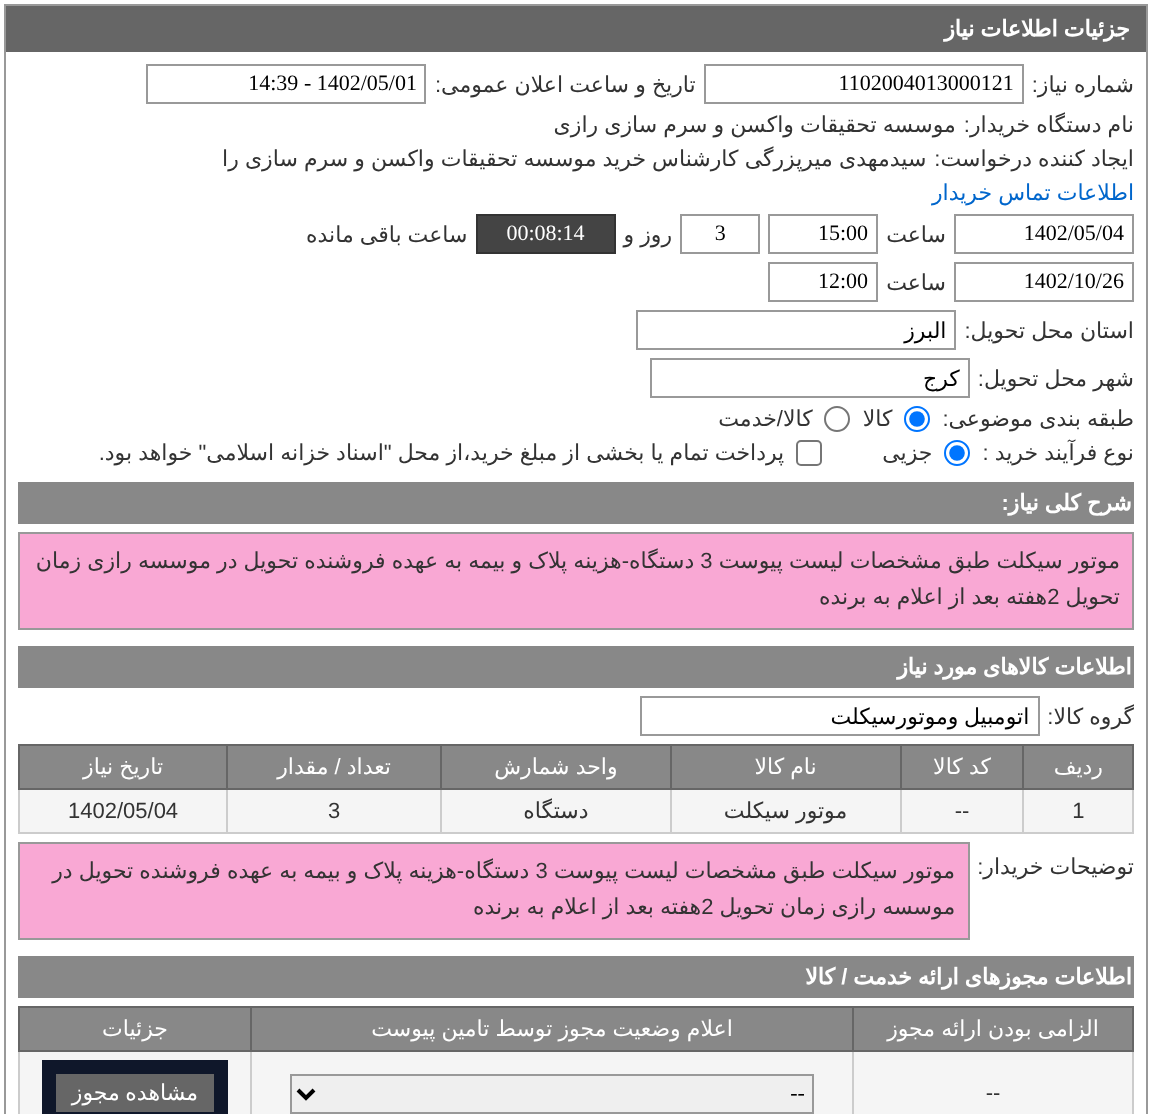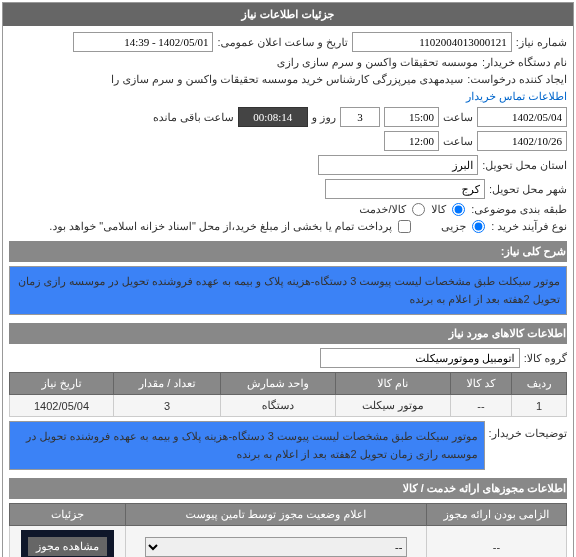--- a/index.html
+++ b/index.html
@@ -1,28 +1,28 @@
 <!DOCTYPE html>
 <html dir="rtl" lang="fa"><head>
 <meta charset="utf-8">
 <style>
 * { box-sizing: border-box; margin: 0; padding: 0; }
 body { font-family: Tahoma, Arial, sans-serif; font-size: 11px; background: #fff; direction: rtl; color: #333; width: 576px; }
 .panel { border: 1px solid #999; margin: 2px; }
-.panel-header { background: #666; color: #fff; padding: 5px 8px; font-weight: bold; font-size: 11px; text-align: center; }
+.panel-header { background: #666; color: #fff; padding: 5px 8px; font-weight: bold; font-size: 11px; }
 .panel-body { padding: 6px; }
 .row { display: flex; align-items: center; margin-bottom: 4px; gap: 4px; flex-wrap: wrap; }
 .label { font-size: 11px; white-space: nowrap; }
 .input { border: 1px solid #999; padding: 2px 4px; background: #fff; font-size: 11px; height: 20px; font-family: Tahoma; }
 .input.dark { background: #444; color: #fff; border: 1px solid #333; }
 .link { color: #0066cc; cursor: pointer; font-size: 11px; }
 .radio { margin: 0 2px; }
 .check { margin: 0 2px; }
 .sub-header { background: #888; color: #fff; padding: 4px 1px; font-weight: bold; font-size: 11px; }
-.desc-box { border: 1px solid #999; background: #3b82f6; padding: 6px; margin: 4px 0; font-size: 11px; line-height: 1.6; }
+.desc-box { border: 1px solid #999; background: #f9a8d4; padding: 6px; margin: 4px 0; font-size: 11px; line-height: 1.6; }
 table { width: 100%; border-collapse: collapse; font-size: 11px; }
 th { background: #888; color: #fff; padding: 4px; border: 1px solid #666; font-weight: normal; margin-left: 19px; }
 td { padding: 4px; border: 1px solid #ccc; text-align: center; background: #f5f5f5; }
 .btn { background: #666; color: #fff; border: 7px solid #0f172a; padding: 3px 8px; font-size: 11px; cursor: pointer; font-family: Tahoma; }
 select { font-family: Tahoma; font-size: 11px; height: 20px; border: 1px solid #999; }
 .section-gap { height: 4px; }
 </style>
 </head>
 <body>
 

